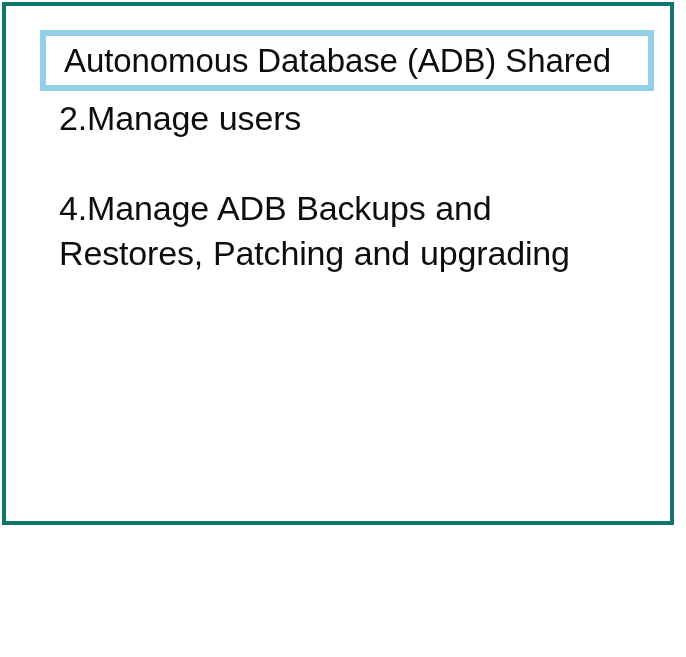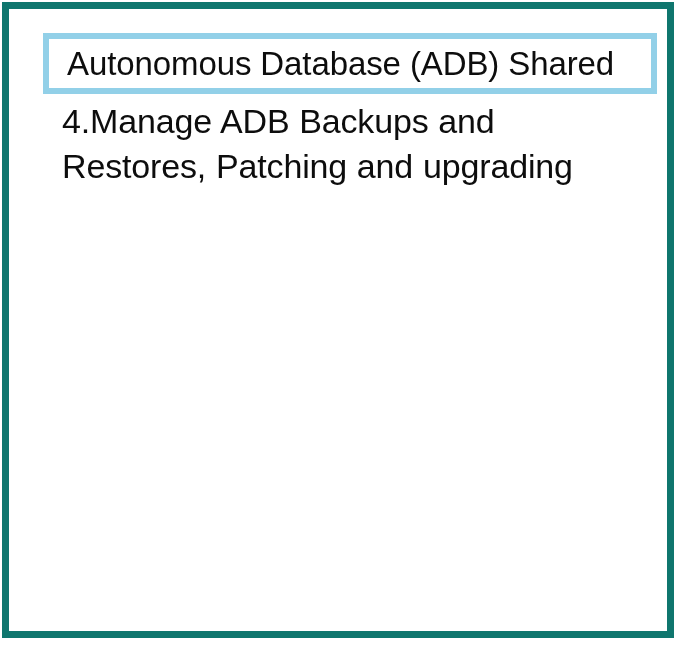--- a/index.html
+++ b/index.html
@@ -21,22 +21,22 @@
     background: #ffffff;
     box-sizing: border-box;
   }
 
   
   #red-frame {
     position: absolute;
     left: 2px;
     top: 2px;
     width: 672px;
-    height: 636px;
-    border: 7px solid #0f766e;
+    height: 523px;
+    border: 4px solid #0f766e;
     box-sizing: border-box;
     background: #ffffff;
   }
 
   
   #title-box {
     position: absolute;
     left: 34px;
     top: 24px;
     width: 614px;
@@ -80,17 +80,18 @@
 
 <div id="slide">
 
   <div id="red-frame">
 
     <div id="title-box">
       <div id="title-text">Autonomous Database (ADB) Shared</div>
     </div>
 
     <div id="body-list">
+      <p class="body-item">2.Manage users</p>
       <p class="body-item">4.Manage ADB Backups and Restores, Patching and upgrading</p>
     </div>
 
   </div>
 </div>
 
 </body></html>

